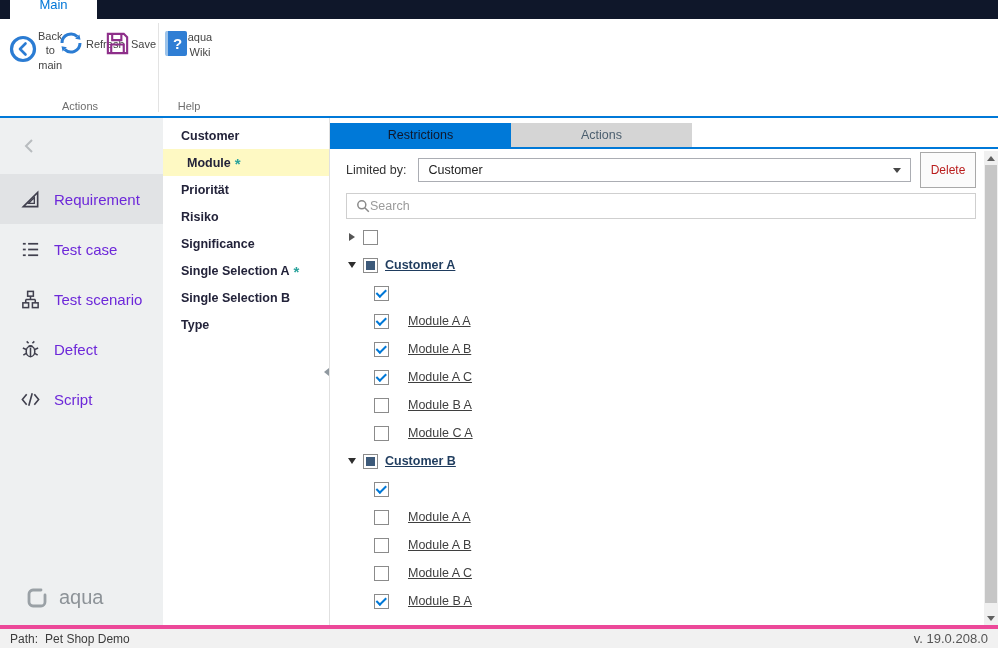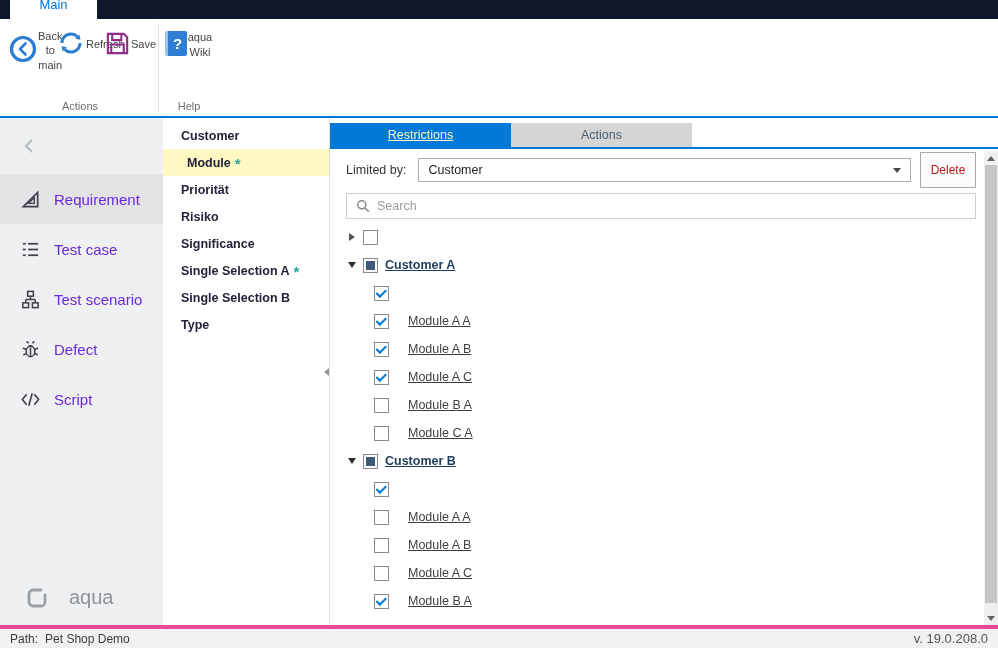--- a/index.html
+++ b/index.html
@@ -29,50 +29,50 @@
   
   .content { flex: 1; display: flex; min-height: 0; position: relative; }
 
   
   .sidebar { width: 163px; background: #eef0f1; display: flex; flex-direction: column; flex: none; }
   .sidebar-chevron { height: 56px; display: flex; align-items: center; padding-left: 24px; cursor: pointer; }
   .nav-item { height: 50px; display: flex; align-items: center; gap: 13px; padding-left: 20px;
               font-size: 15px; color: #6d28d9; cursor: pointer; }
   .nav-item.selected { background: #e1e3e5; }
   .nav-icon { width: 21px; height: 21px; display: flex; flex: none; }
-  .sidebar-logo { margin-top: auto; padding: 0 0 16px 26px; display: flex; align-items: center; gap: 21px;
+  .sidebar-logo { margin-top: auto; padding: 0 0 16px 26px; display: flex; align-items: center; gap: 11px;
                   color: #8d9398; font-size: 20px; }
 
   
   .fields-col { width: 167px; background: #fff; border-right: 1px solid #e0e0e0; padding-top: 4px; flex: none; }
   .field-item { height: 27px; display: flex; align-items: center; padding-left: 18px;
                 font-size: 12.5px; font-weight: bold; color: #23233a; cursor: pointer; }
   .field-item.selected { background: #fef9c3; padding-left: 24px; }
   .asterisk { margin-left: 4px; color: #2ba39c; font-weight: bold; font-size: 15px; line-height: 1; position: relative; top: 1px; }
   .asterisk::before { content: "*"; }
 
   
   .main { flex: 1; display: flex; flex-direction: column; min-width: 0; background: #fff; position: relative; }
   .tabs { display: flex; margin-top: 5px; height: 26px; border-bottom: 2px solid #0079d8; flex: none; }
   .tab { width: 181px; display: flex; align-items: center; justify-content: center; font-size: 12.5px; cursor: pointer; }
-  .tab.active { background: #0079d8; color: #fef9c3; text-decoration: underline; }
+  .tab.active { background: #0079d8; color: #0f172a; }
   .tab.inactive { background: #d5d5d5; color: #4b5e6e; }
 
   .main-body { flex: 1; display: flex; flex-direction: column; overflow: hidden;
                padding: 8px 8px 0 16px; margin-right: 14px; }
   .limited-row { height: 26px; display: flex; align-items: center; margin-bottom: 10px; flex: none; }
   .limited-label { font-size: 12.5px; color: #333; margin-right: 12px; white-space: nowrap; }
   .dropdown { flex: 1; height: 24px; border: 1px solid #abadb3; background: #fff; display: flex;
               align-items: center; padding: 0 9px; font-size: 12.5px; color: #222; cursor: pointer; }
   .dd-chev { margin-left: auto; width: 0; height: 0; border-left: 4px solid transparent;
              border-right: 4px solid transparent; border-top: 5px solid #474747; }
   .delete-btn { width: 56px; height: 36px; margin-left: 9px; border: 1px solid #a9a9a9; background: #fbfbfb;
                 font-size: 12px; color: #b91c1c; cursor: pointer; font-family: inherit; }
 
-  .search-box { height: 26px; border: 1px solid #cfcfcf; display: flex; align-items: center; gap: 7px;
+  .search-box { height: 26px; border: 1px solid #cfcfcf; display: flex; align-items: center; 
                 padding: 0 9px; margin-bottom: 2px; flex: none; background: #fff; }
   .search-input { border: none; outline: none; flex: 1; font-size: 12.5px; color: #333; font-family: inherit; background: transparent; }
   .search-input::placeholder { color: #9b9b9b; }
 
   
   .tree { flex: 1; overflow: hidden; padding-top: 2px; }
   .tree-row { height: 28px; display: flex; align-items: center; font-size: 12.5px; color: #3f3f3f; cursor: default; }
   .tree-row.lvl1 { padding-left: 28px; }
   .expander { width: 12px; margin-right: 5px; display: flex; align-items: center; justify-content: center; flex: none; cursor: pointer; }
   .expander.collapsed::before { content: ""; border-left: 6px solid #555;

